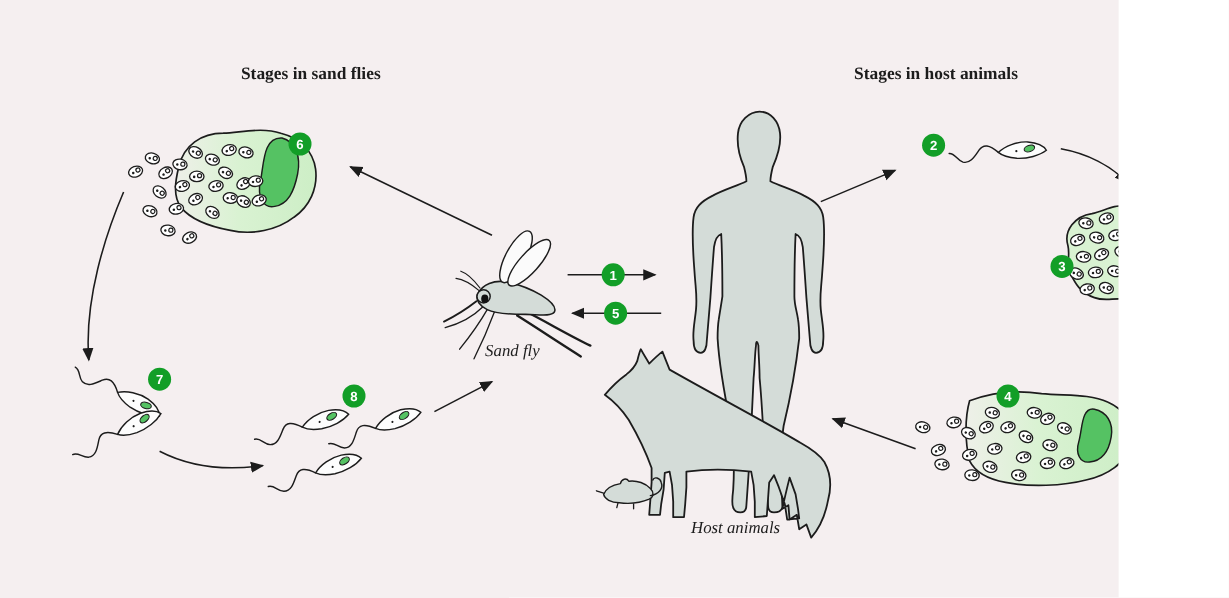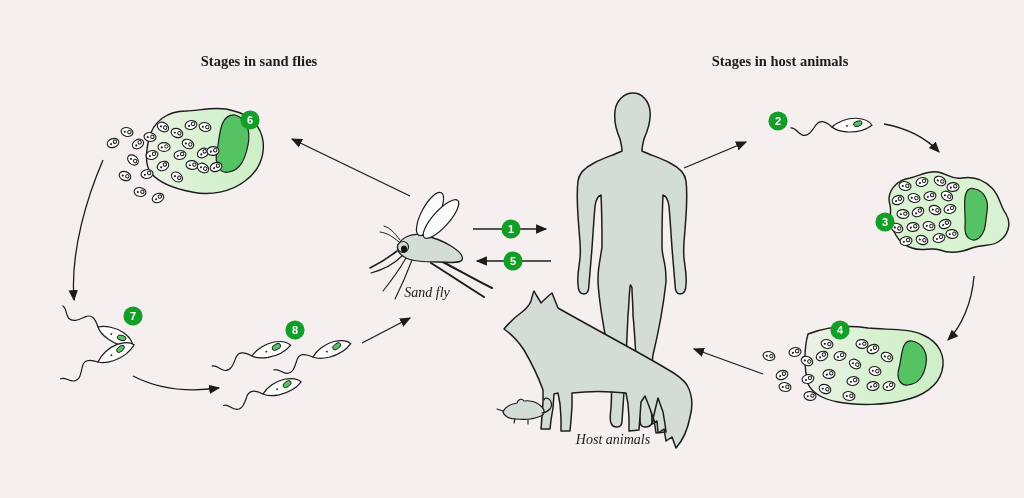--- a/index.html
+++ b/index.html
@@ -1,17 +1,17 @@
 <!DOCTYPE html>
 <html style="--bg: #f5eff0; --ink: #1c1c1c; --green: #129e27; --cell: #d9f2d2; --nucleus: #55c263; --sil: #d4dcd8;"><head>
 <meta charset="utf-8">
 <style>
   html,body{margin:0;padding:0;}
   body{font-family:"Liberation Serif", serif;}
-  .canvas{position:relative;width:1024px;height:498px;background:var(--bg,#f5eff0);overflow:hidden;}
+  .canvas{position:relative;width:932px;height:498px;background:var(--bg,#f5eff0);overflow:hidden;}
   svg{display:block;}
   .title{font-family:"Liberation Serif", serif;font-weight:bold;font-size:14.5px;fill:var(--ink,#1c1c1c);}
   .ill-label{font-family:"Liberation Serif", serif;font-style:italic;font-size:14px;fill:var(--ink,#1c1c1c);}
   .badge-circle{fill:var(--green,#129e27);stroke:none;}
   .badge-num{font-family:"Liberation Sans", sans-serif;font-weight:bold;font-size:11px;fill:#ffffff;text-anchor:middle;}
   .arrow{stroke:var(--ink,#1c1c1c);stroke-width:1.3;fill:none;}
   .cell{stroke:var(--ink,#1c1c1c);stroke-width:1.4;}
   .cell-full{fill:var(--cell,#d9f2d2);}
   .nucleus{fill:var(--nucleus,#55c263);stroke:var(--ink,#1c1c1c);stroke-width:1.2;}
   .sil{fill:var(--sil,#d4dcd8);stroke:var(--ink,#1c1c1c);stroke-width:1.5;stroke-linejoin:round;}

